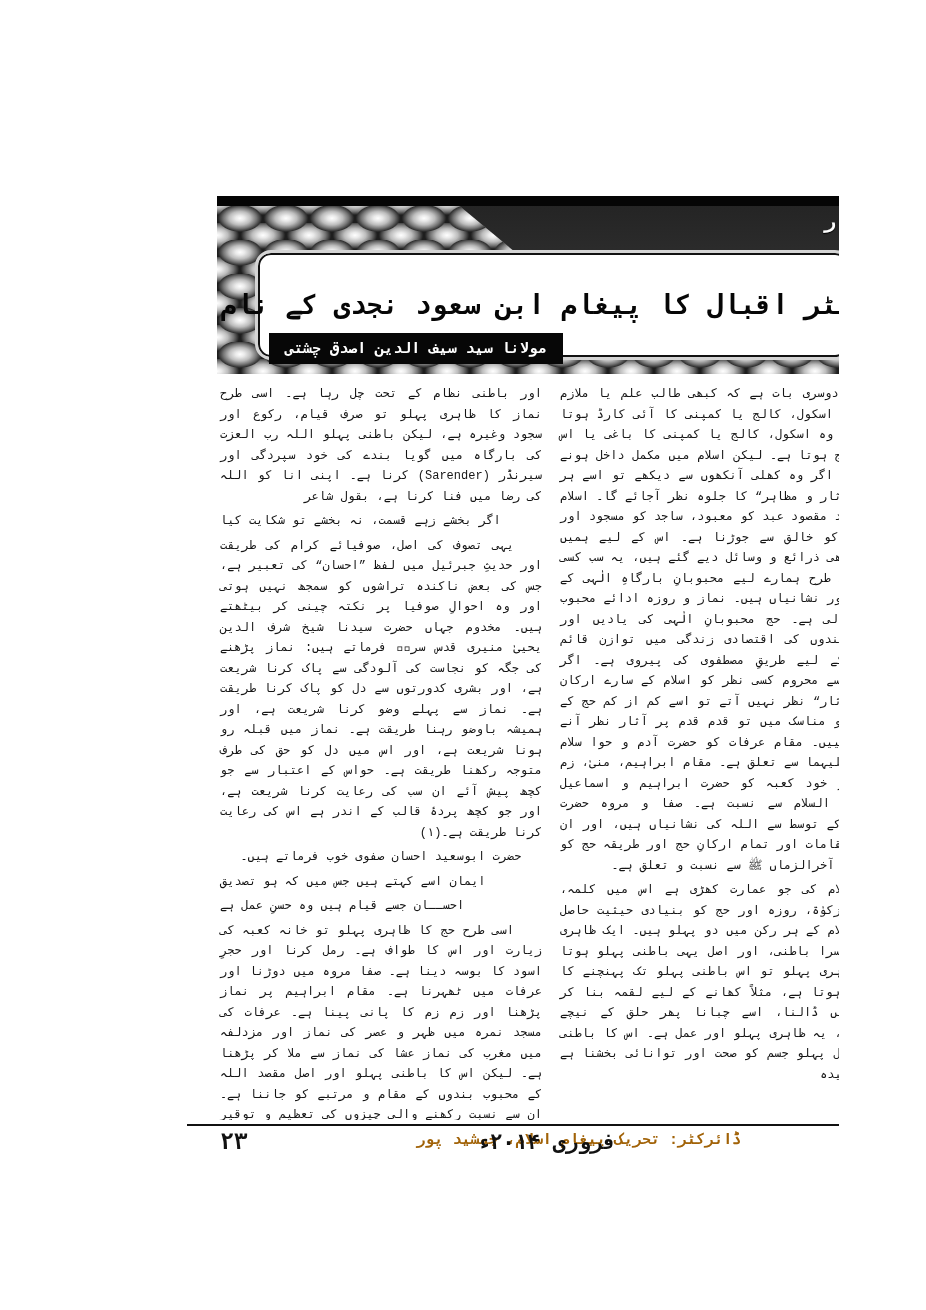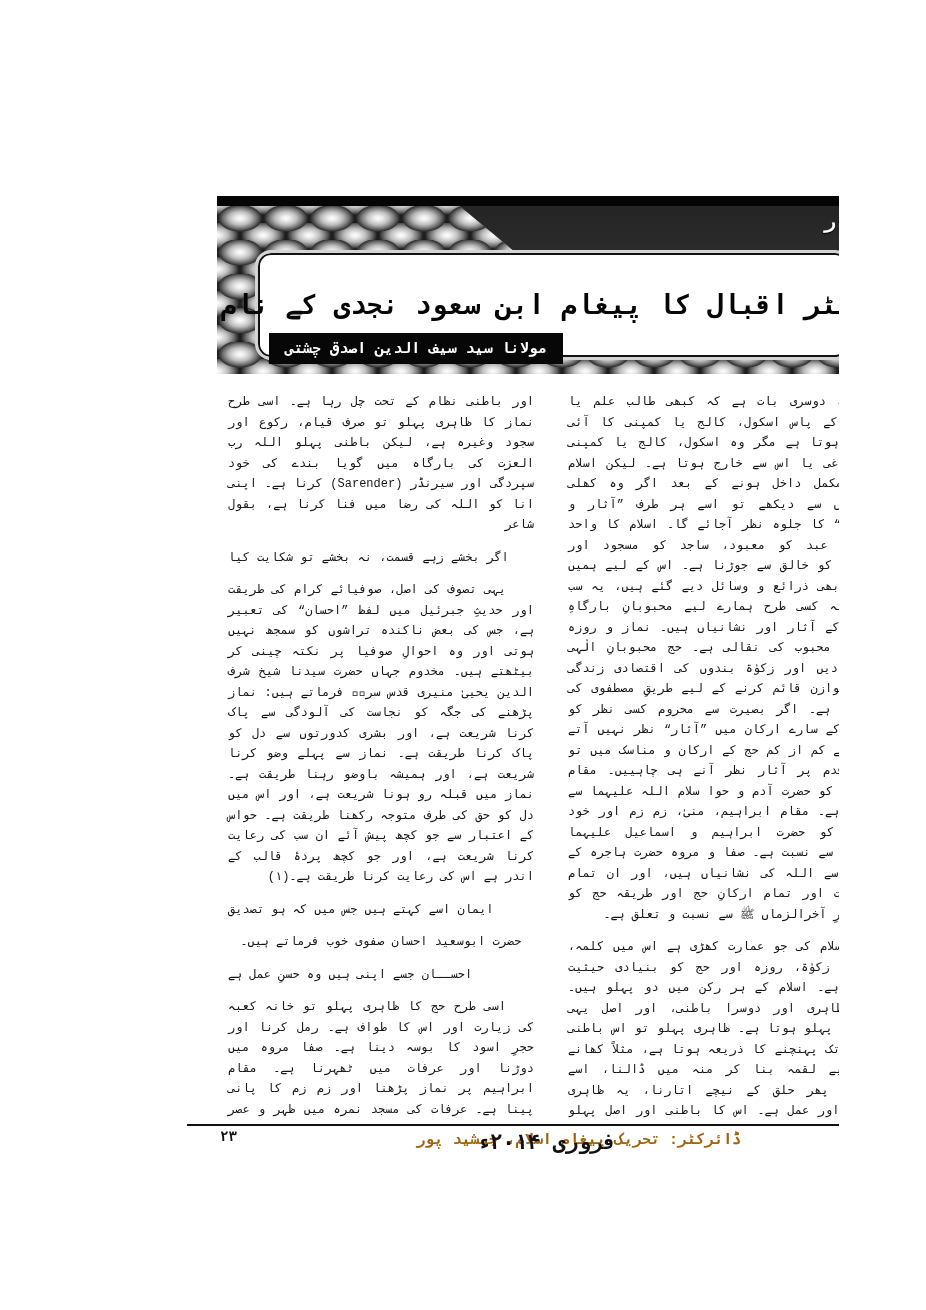--- a/index.html
+++ b/index.html
@@ -65,42 +65,42 @@
 
   
   .col{
     position:absolute;top:380px;height:740px;
     font-size:12px;line-height:20.5px;
     text-align:justify;color:#161616;
     overflow:hidden;
   }
   .col-right{left:469px;width:333px;}
   .col-left{left:129px;width:330px;}
-  .col p{margin:12px;padding:0;}
+  .col p{margin:4px;padding:0;}
   .block-para{text-indent:28px;}
   .block-flow{text-indent:0;}
   .block-verse{text-align:left;text-indent:0;}
   .block-lead{text-align:center;text-indent:0;}
 
   
   .footer-rule{
     position:absolute;left:100px;top:1124px;width:730px;height:0;
     border-top:2px solid #111111;
   }
   .footer-byline{
     position:absolute;top:1130px;right:98px;
     font-size:15px;font-weight:bold;color:#a16207;
   }
   .footer-date{
     position:absolute;top:1130px;left:390px;
     font-size:21px;font-weight:bold;color:#111;
   }
   .footer-page-number{
     position:absolute;top:1128px;left:133px;
-    font-size:14px;font-weight:bold;color:#111;
+    font-size:23px;font-weight:bold;color:#111;
   }
 </style>
 </head>
 <body>
 
 <div class="page">
 
   <header class="masthead">
     <div class="scales scales-wedge"></div>
     <div class="scales scales-strip"></div>
@@ -116,23 +116,23 @@
     <section class="col col-right">
 
         <p class="block block-flow">اب یہ دوسری بات ہے کہ کبھی طالب علم یا ملازم کے پاس اسکول، کالج یا کمپنی کا آئی کارڈ ہوتا ہے مگر وہ اسکول، کالج یا کمپنی کا باغی یا اس سے خارج ہوتا ہے۔ لیکن اسلام میں مکمل داخل ہونے کے بعد اگر وہ کھلی آنکھوں سے دیکھے تو اسے ہر طرف ”آثار و مظاہر“ کا جلوہ نظر آجائے گا۔ اسلام کا واحد مقصود عبد کو معبود، ساجد کو مسجود اور مخلوق کو خالق سے جوڑنا ہے۔ اس کے لیے ہمیں جتنے بھی ذرائع و وسائل دیے گئے ہیں، یہ سب کسی نہ کسی طرح ہمارے لیے محبوبانِ بارگاہِ الٰہی کے آثار اور نشانیاں ہیں۔ نماز و روزہ ادائے محبوب کی نقالی ہے۔ حج محبوبانِ الٰہی کی یادیں اور زکوٰۃ بندوں کی اقتصادی زندگی میں توازن قائم کرنے کے لیے طریقِ مصطفوی کی پیروی ہے۔ اگر بصیرت سے محروم کسی نظر کو اسلام کے سارے ارکان میں ”آثار“ نظر نہیں آتے تو اسے کم از کم حج کے ارکان و مناسک میں تو قدم قدم پر آثار نظر آنے ہی چاہییں۔ مقام عرفات کو حضرت آدم و حوا سلام اللہ علیہما سے تعلق ہے۔ مقام ابراہیم، منیٰ، زم زم اور خود کعبہ کو حضرت ابراہیم و اسماعیل علیہما السلام سے نسبت ہے۔ صفا و مروہ حضرت ہاجرہ کے توسط سے اللہ کی نشانیاں ہیں، اور ان تمام مقامات اور تمام ارکانِ حج اور طریقہ حج کو پیغمبرِ آخرالزماں ﷺ سے نسبت و تعلق ہے۔</p>
         <p class="block block-para">اسلام کی جو عمارت کھڑی ہے اس میں کلمہ، نماز، زکوٰۃ، روزہ اور حج کو بنیادی حیثیت حاصل ہے۔ اسلام کے ہر رکن میں دو پہلو ہیں۔ ایک ظاہری اور دوسرا باطنی، اور اصل یہی باطنی پہلو ہوتا ہے۔ ظاہری پہلو تو اس باطنی پہلو تک پہنچنے کا ذریعہ ہوتا ہے، مثلاً کھانے کے لیے لقمہ بنا کر منہ میں ڈالنا، اسے چبانا پھر حلق کے نیچے اتارنا، یہ ظاہری پہلو اور عمل ہے۔ اس کا باطنی اور اصل پہلو جسم کو صحت اور توانائی بخشنا ہے جو پوشیدہ</p>
       </section>
     <section class="col col-left">
 
     <p class="block block-flow">اور باطنی نظام کے تحت چل رہا ہے۔ اسی طرح نماز کا ظاہری پہلو تو صرف قیام، رکوع اور سجود وغیرہ ہے، لیکن باطنی پہلو اللہ رب العزت کی بارگاہ میں گویا بندے کی خود سپردگی اور سیرنڈر (Sarender) کرنا ہے۔ اپنی انا کو اللہ کی رضا میں فنا کرنا ہے، بقول شاعر</p>
         <p class="block block-verse">اگر بخشے زہے قسمت، نہ بخشے تو شکایت کیا</p>
         <p class="block block-para">یہی تصوف کی اصل، صوفیائے کرام کی طریقت اور حدیثِ جبرئیل میں لفظ ”احسان“ کی تعبیر ہے، جس کی بعض ناکندہ تراشوں کو سمجھ نہیں ہوتی اور وہ احوالِ صوفیا پر نکتہ چینی کر بیٹھتے ہیں۔ مخدوم جہاں حضرت سیدنا شیخ شرف الدین یحییٰ منیری قدس سرہٗ فرماتے ہیں: نماز پڑھنے کی جگہ کو نجاست کی آلودگی سے پاک کرنا شریعت ہے، اور بشری کدورتوں سے دل کو پاک کرنا طریقت ہے۔ نماز سے پہلے وضو کرنا شریعت ہے، اور ہمیشہ باوضو رہنا طریقت ہے۔ نماز میں قبلہ رو ہونا شریعت ہے، اور اس میں دل کو حق کی طرف متوجہ رکھنا طریقت ہے۔ حواس کے اعتبار سے جو کچھ پیش آئے ان سب کی رعایت کرنا شریعت ہے، اور جو کچھ پردۂ قالب کے اندر ہے اس کی رعایت کرنا طریقت ہے۔(۱)</p>
+        <p class="block block-lead">حضرت ابوسعید احسان صفوی خوب فرماتے ہیں۔</p>
         <p class="block block-verse">ایمان اسے کہتے ہیں جس میں کہ ہو تصدیق</p>
-        <p class="block block-lead">حضرت ابوسعید احسان صفوی خوب فرماتے ہیں۔</p>
-        <p class="block block-verse">احســان جسے اپنی ہیں وہ حسنِ عمل ہے</p>
+        <p class="block block-verse">احســان جسے قیام ہیں وہ حسنِ عمل ہے</p>
         <p class="block block-para">اسی طرح حج کا ظاہری پہلو تو خانہ کعبہ کی زیارت اور اس کا طواف ہے۔ رمل کرنا اور حجرِ اسود کا بوسہ دینا ہے۔ صفا مروہ میں دوڑنا اور عرفات میں ٹھہرنا ہے۔ مقام ابراہیم پر نماز پڑھنا اور زم زم کا پانی پینا ہے۔ عرفات کی مسجد نمرہ میں ظہر و عصر کی نماز اور مزدلفہ میں مغرب کی نماز عشا کی نماز سے ملا کر پڑھنا ہے۔ لیکن اس کا باطنی پہلو اور اصل مقصد اللہ کے محبوب بندوں کے مقام و مرتبے کو جاننا ہے۔ ان سے نسبت رکھنے والی چیزوں کی تعظیم و توقیر کا درس لینا ہے۔ دلوں میں نبیوں اور ولیوں کی</p>
       </section>
   </main>
 
   <footer>
     <div class="footer-rule"></div>
     <span class="footer-byline">ڈائرکٹر: تحریک پیغام اسلام، جمشید پور</span>
     <span class="footer-date">فروری ۲۰۱۴ء</span>
     <span class="footer-page-number">۲۳</span>
   </footer>

